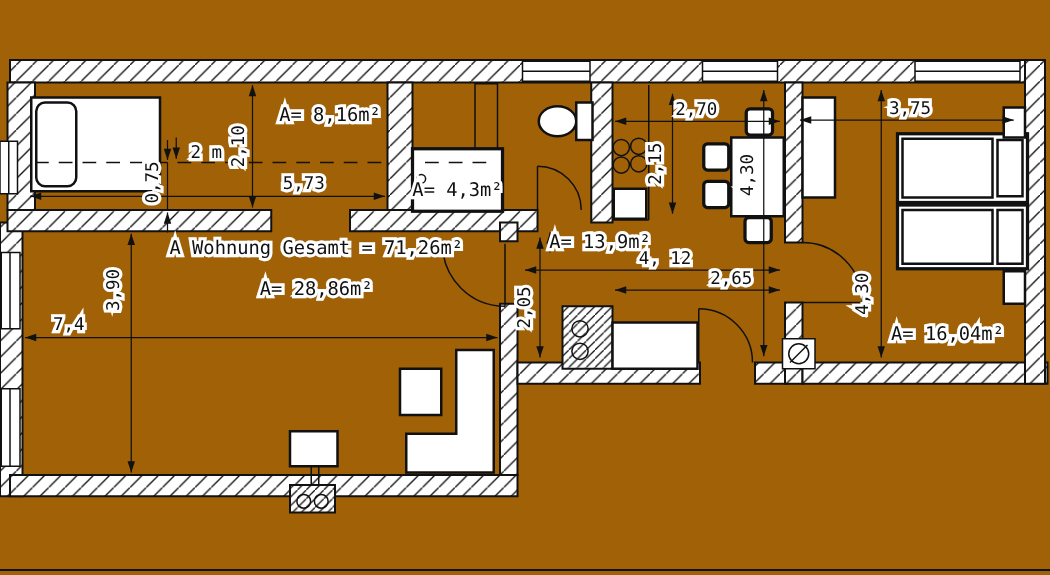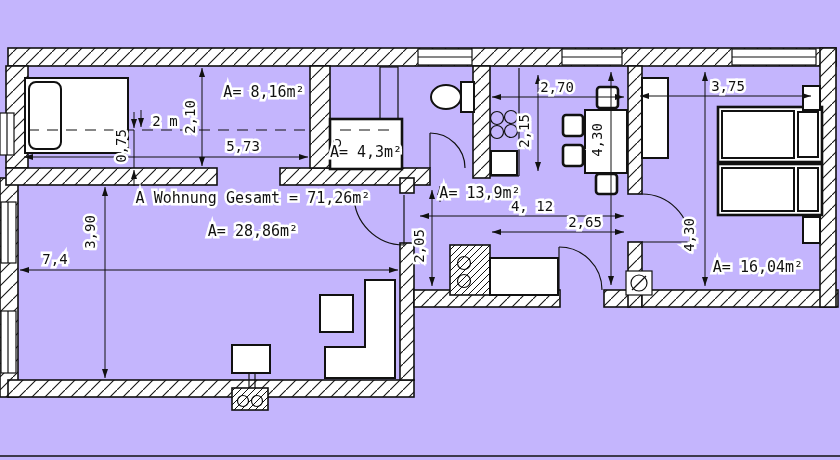--- a/index.html
+++ b/index.html
@@ -1,16 +1,16 @@
 <!DOCTYPE html>
 <html><head>
 <meta charset="utf-8">
 <style>
   html,body{margin:0;padding:0;background:#fff;}
-  .canvas{width:840px;height:460px;position:relative;background:#c4b5fd;overflow:hidden;}
+  .canvas{width:840px;height:460px;position:relative;background:#a16207;overflow:hidden;}
   svg{display:block;}
   .wall{fill:url(#hatch);stroke:#111;stroke-width:1.6;}
   .wall2{fill:url(#hatch2);stroke:#111;stroke-width:1.6;}
   .win{fill:#fff;stroke:#111;stroke-width:1.2;}
   .thin{fill:none;stroke:#111;stroke-width:1.2;}
   .furn{fill:#fff;stroke:#111;stroke-width:2;}
   .furn-thick{fill:#fff;stroke:#111;stroke-width:2.6;}
   .dimline{stroke:#111;stroke-width:1;fill:none;}
   .dashline{stroke:#111;stroke-width:1.1;fill:none;stroke-dasharray:11 8;}
   text{font-family:"DejaVu Sans Mono","Liberation Mono",monospace;fill:#111;}

